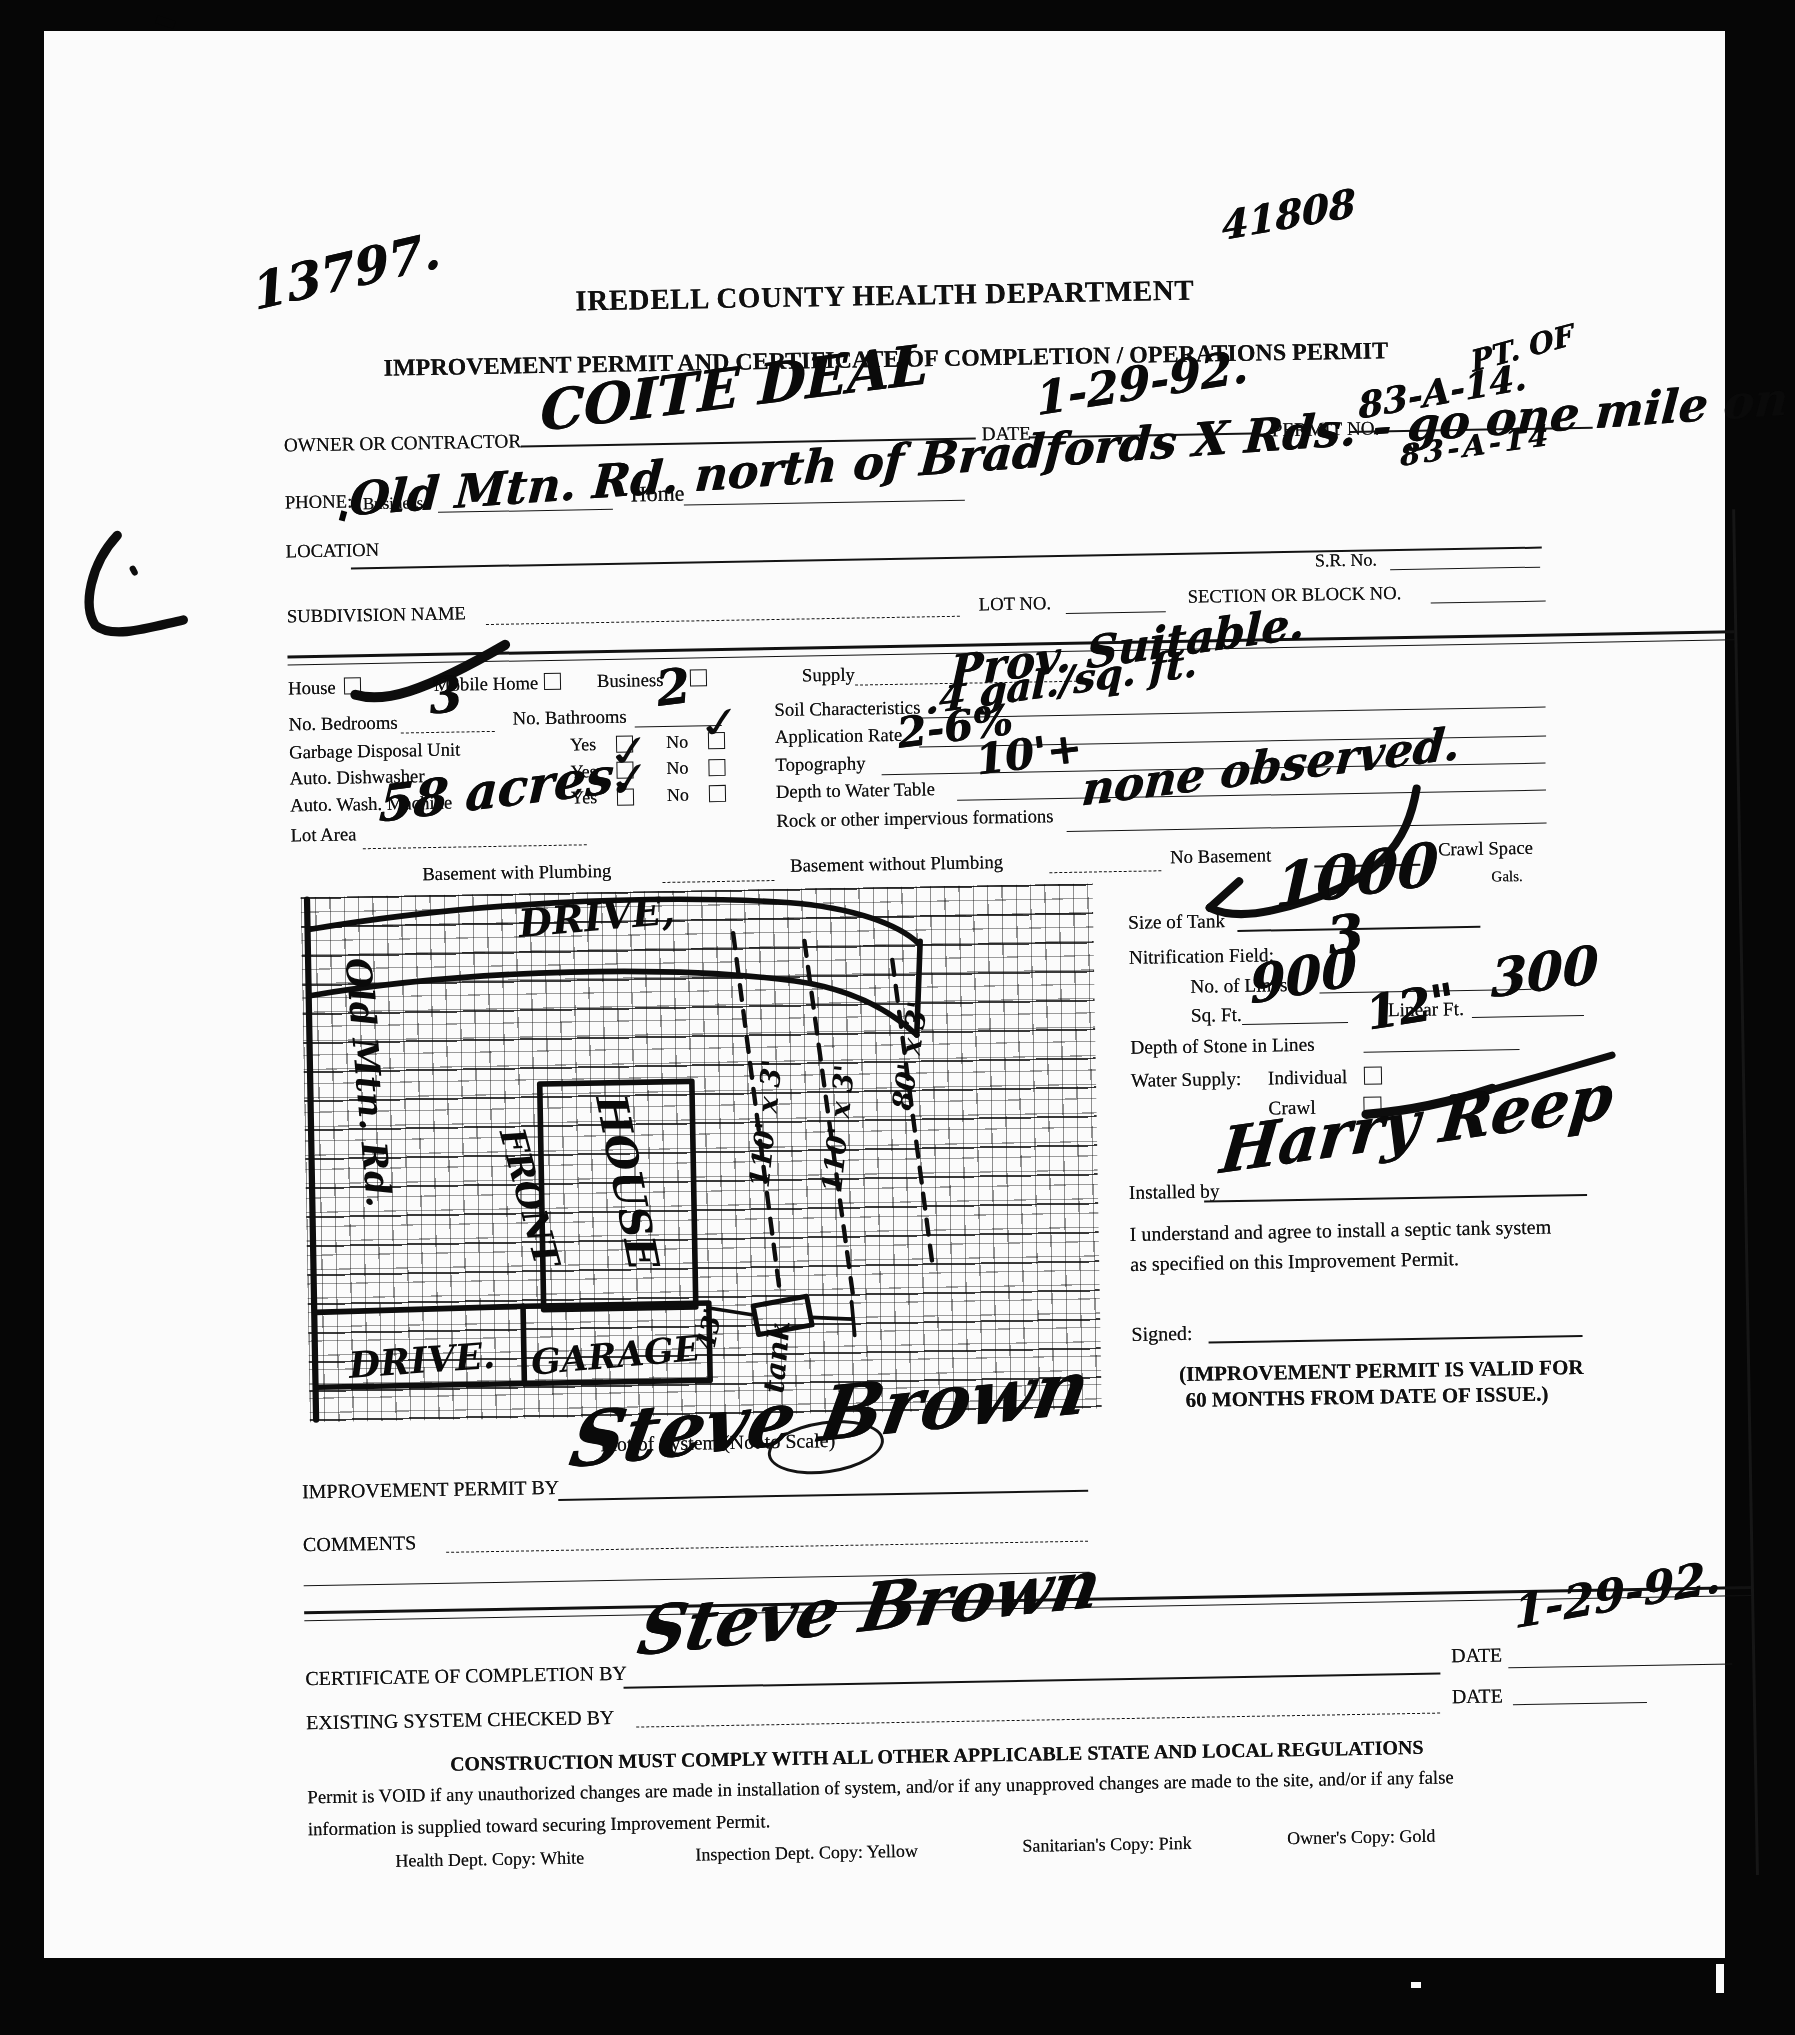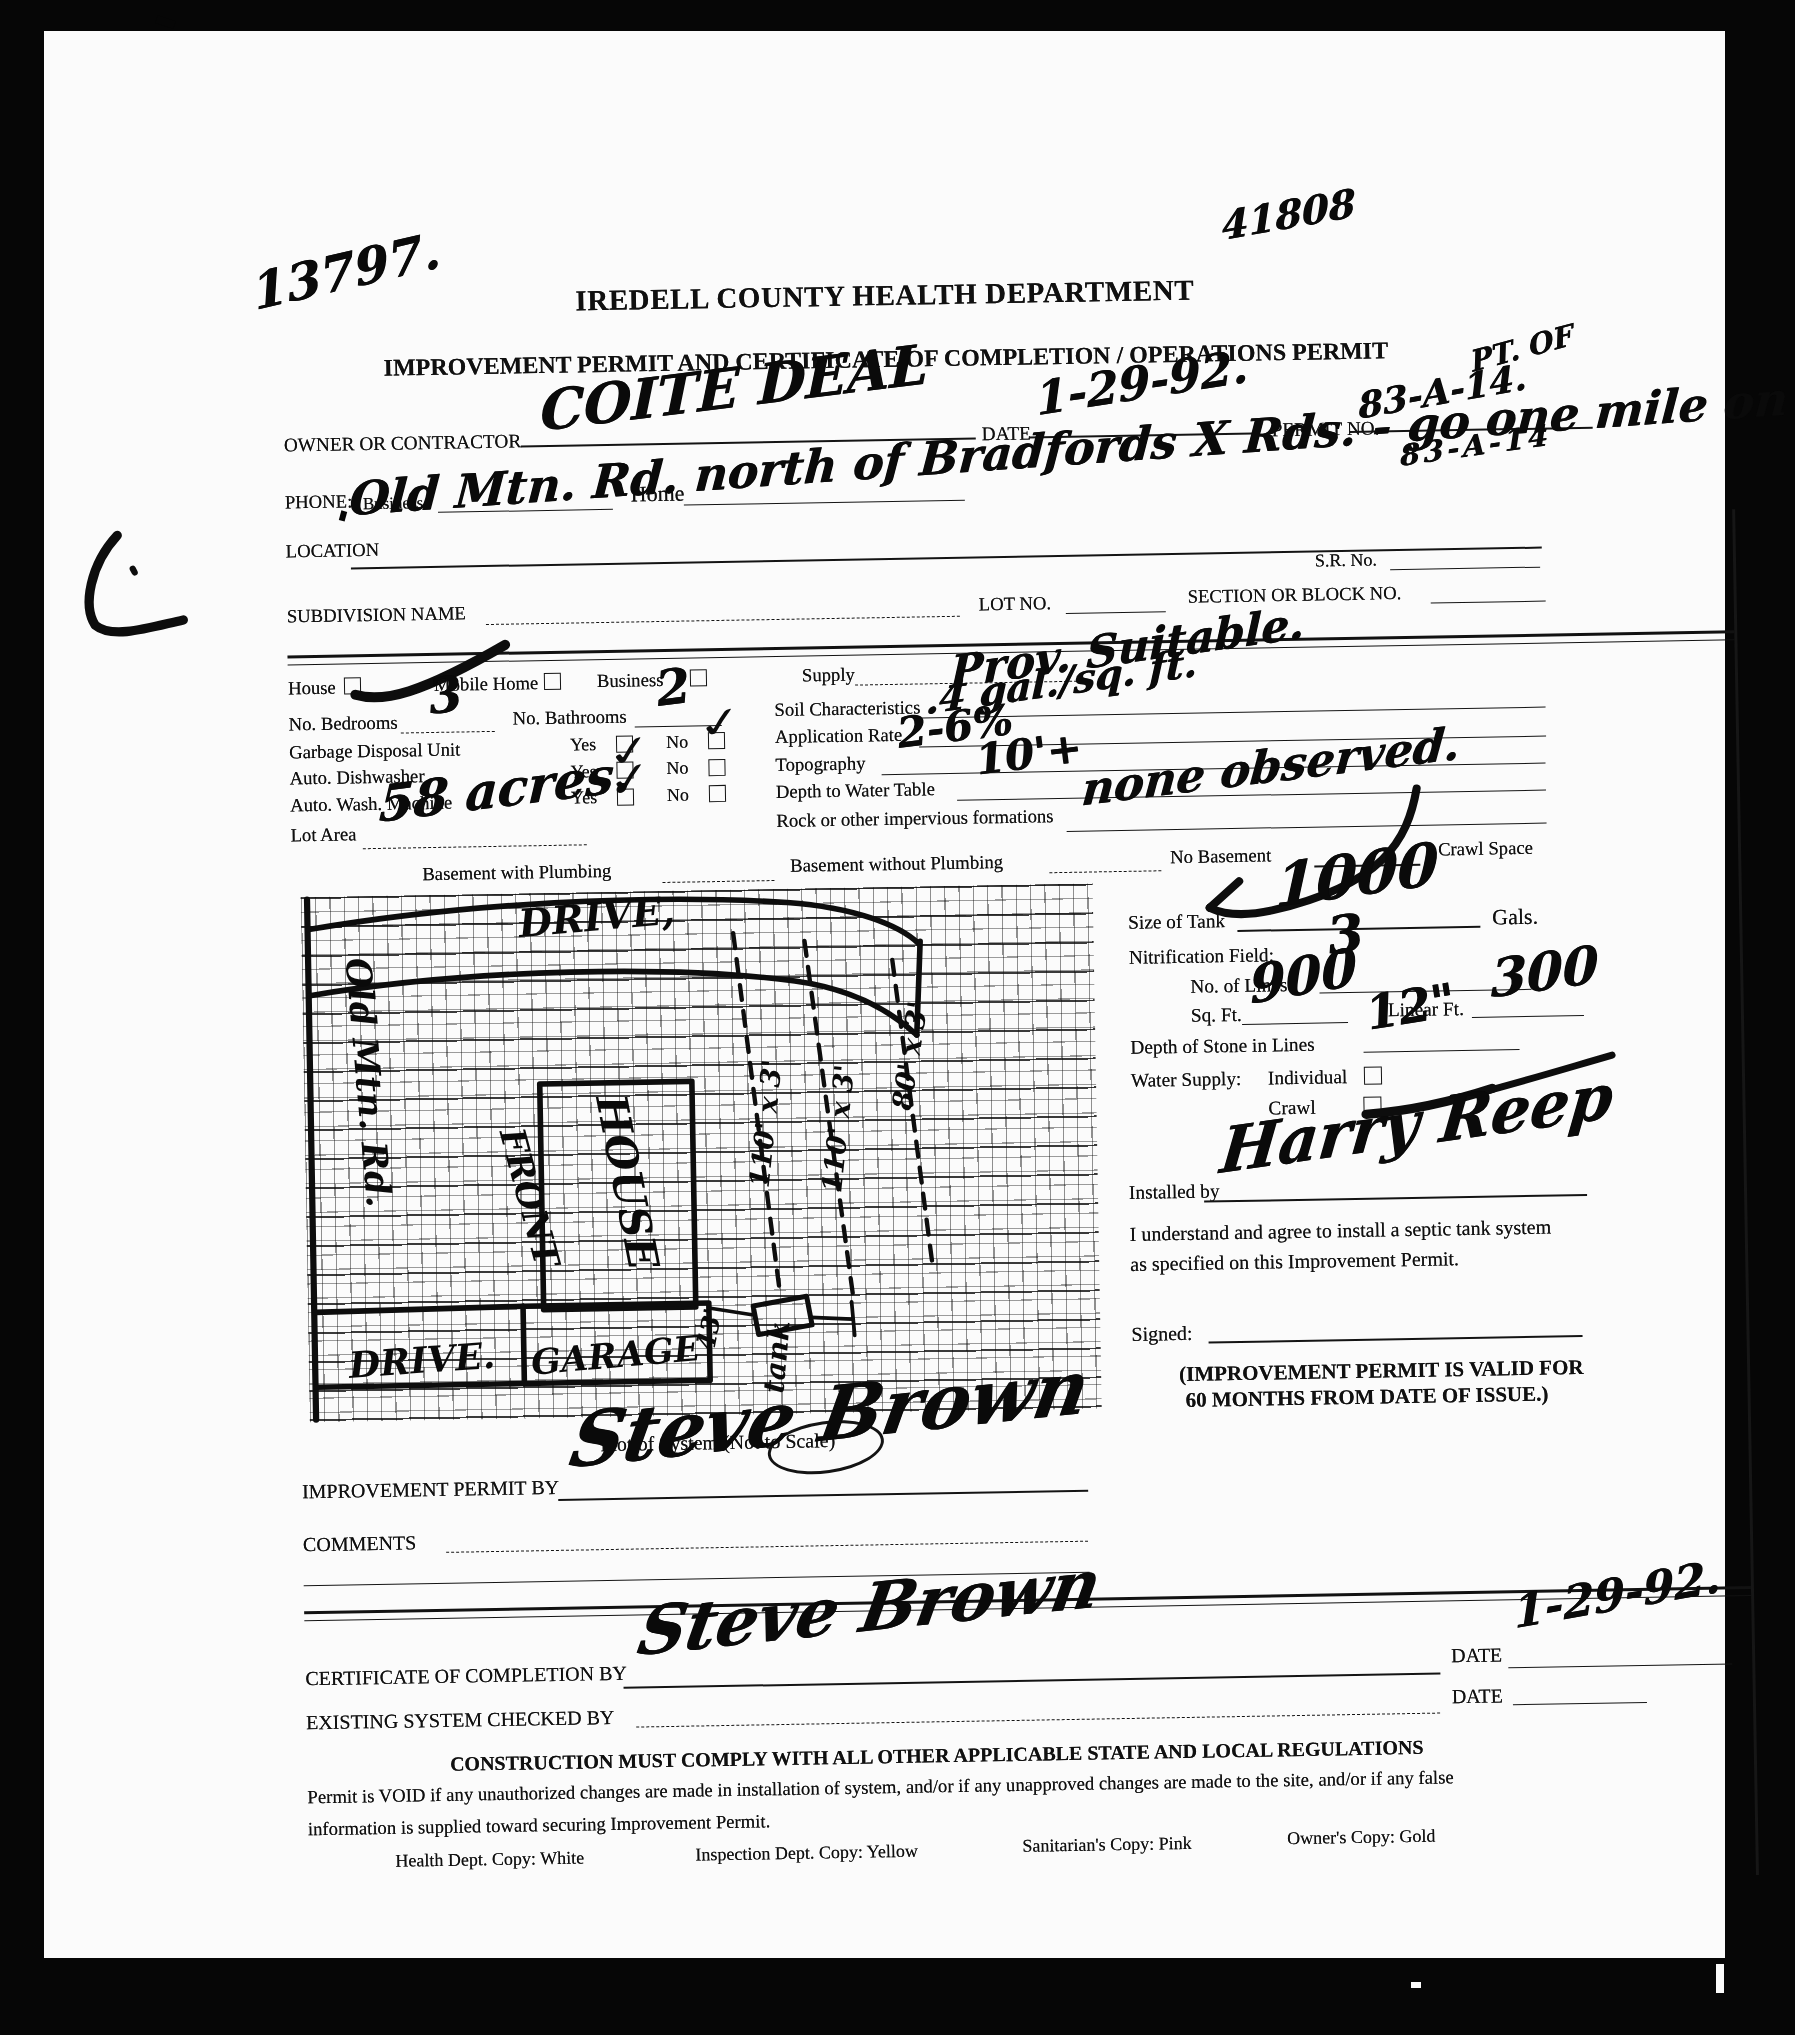--- a/index.html
+++ b/index.html
@@ -168,21 +168,21 @@
         <path d="M 874,650 L 806,80" stroke-width="7" stroke-dasharray="24 18"></path>
         <path d="M 1002,600 L 946,110" stroke-width="7" stroke-dasharray="24 18"></path>
         <text transform="translate(742,480) rotate(-83)" font-size="44">110' x 3'</text>
         <text transform="translate(858,490) rotate(-83)" font-size="44">110' x 3'</text>
         <text transform="translate(972,360) rotate(-80)" font-size="44">80' x 3'</text>
       </svg>
 
       <div class="lbl" style="left:1073px;top:885px;font-size:19.3px;">Size of Tank</div>
       <div class="hw" style="left:1219px;top:828px;font-size:59px;transform:rotate(-7deg) skewX(-10deg);">1000</div>
       <div class="ln" style="left:1182px;top:905px;width:243px;"></div>
-      <div class="lbl" style="left:1437px;top:884px;font-size:22px;">Gals.</div>
+      <div class="lbl" style="left:1437px;top:848px;font-size:15px;">Gals.</div>
       <div class="lbl" style="left:1073px;top:920px;font-size:19.3px;">Nitrification Field:</div>
       <div class="hw" style="left:1275px;top:882px;font-size:52px;transform:rotate(-6deg);">3</div>
       <div class="lbl" style="left:1134px;top:950px;font-size:19.3px;">No. of Lines</div>
       <div class="ln thin" style="left:1263px;top:969px;width:212px;"></div>
       <div class="lbl" style="left:1134px;top:979px;font-size:19.3px;">Sq. Ft.</div>
       <div class="hw" style="left:1194px;top:930px;font-size:52px;transform:rotate(-9deg) skewX(-8deg);">900</div>
       <div class="ln thin" style="left:1185px;top:999px;width:106px;"></div>
       <div class="lbl" style="left:1331px;top:977px;font-size:19.3px;">Linear Ft.</div>
       <div class="hw" style="left:1434px;top:928px;font-size:52px;transform:rotate(-7deg) skewX(-8deg);">300</div>
       <div class="ln thin" style="left:1415px;top:996px;width:112px;"></div>

